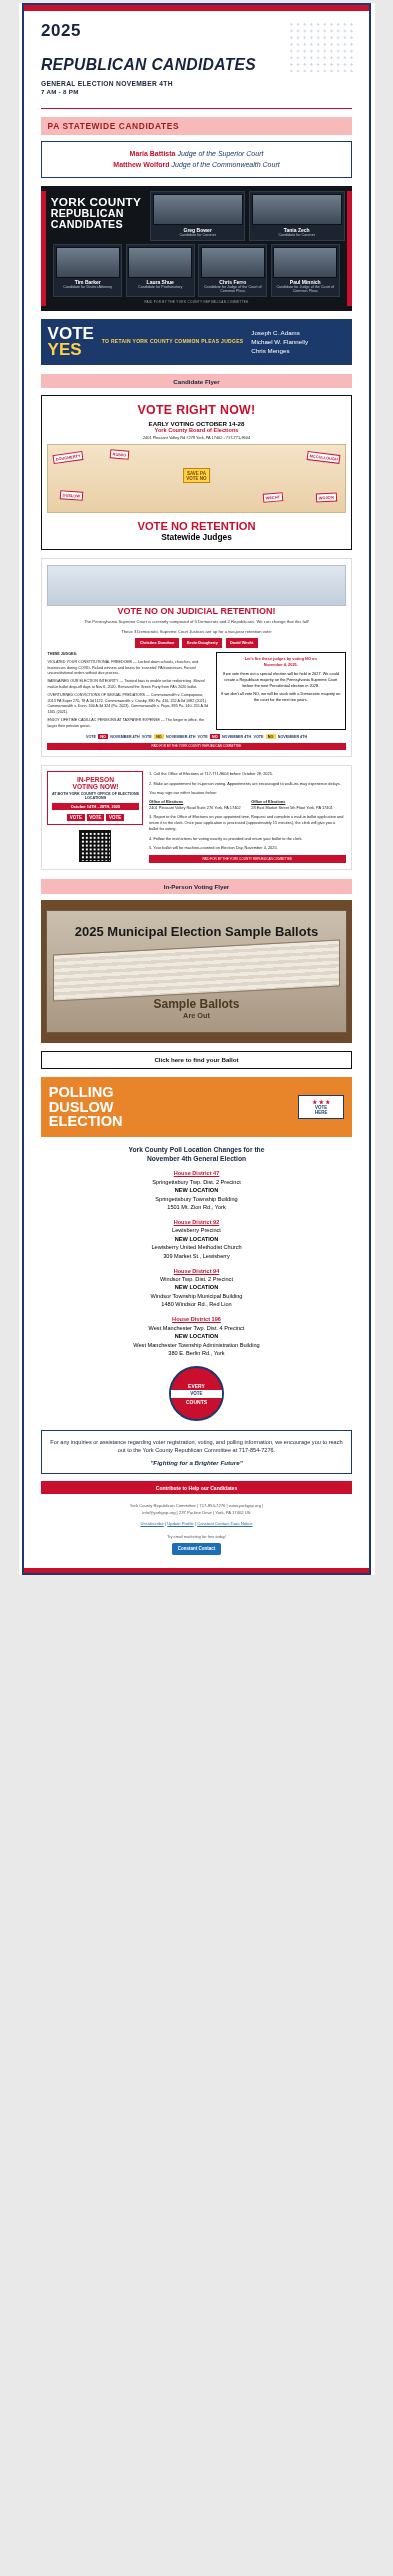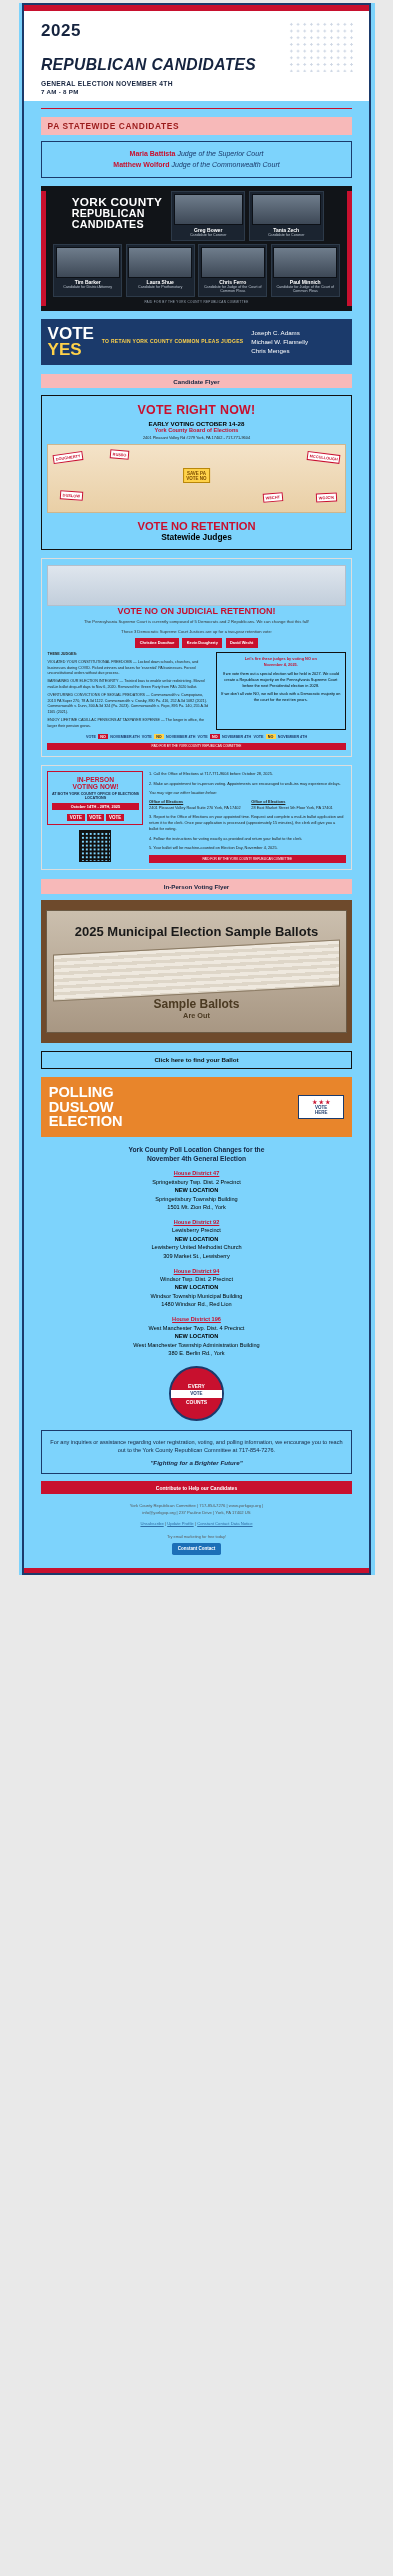--- a/index.html
+++ b/index.html
@@ -1,38 +1,38 @@
 <!DOCTYPE html>
 <html style="font-size:9px"><head>
 <meta charset="utf-8">
 <style>
   html,body{margin:0;padding:0;background:#e9e9e9;}
   body{font-family:"Liberation Sans",sans-serif;}
-  .page{width:356px;margin:0 auto;background:#7dd3fc;position:relative;}
+  .page{width:356px;margin:0 auto;background:#ffffff;position:relative;}
   .outer-frame{border:2.2px solid #1b3a6b;margin:3.4px;}
   .topbar{height:5.6px;background:#c8102e;}
   .hero{background:#ffffff;padding:10px 17px 5.6px 17px;position:relative;}
   .hero .dots{position:absolute;right:14.6px;top:10px;width:67px;height:51px;
     background-image:radial-gradient(#c9d3e2 1.1px, transparent 1.1px);
     background-size:6.7px 6.7px;opacity:.9;}
   .year{font-size:17px;font-weight:bold;color:#16243f;letter-spacing:0.6px;}
   .hero-title{font-size:15.7px;font-style:italic;font-weight:bold;color:#16243f;letter-spacing:0.3px;margin-top:15px;}
   .hero-sub{font-size:6.7px;font-weight:bold;color:#16243f;margin-top:5.6px;letter-spacing:0.3px;}
   .hero-sub2{font-size:6.2px;font-weight:bold;color:#16243f;margin-top:1.7px;letter-spacing:0.3px;}
   .rule{height:1.7px;background:#c8102e;margin:6.7px 17px 0 17px;}
   .sec-head{background:#f7b9b9;color:#9b1b1b;font-weight:bold;font-size:8.4px;
     letter-spacing:0.6px;padding:3.9px 6.7px;margin:7.9px 17px 0 17px;text-align:left;}
   .candbox{border:1.1px solid #1b3a6b;margin:5.6px 17px 0 17px;padding:5.6px 4.5px;text-align:center;}
   .candline{color:#c8102e;font-size:7px;font-weight:bold;margin:3.4px 0;}
   .candline .role{color:#1b3a6b;font-style:italic;font-weight:normal;}
 
   .poster{background:#111418;margin:7.9px 17px 0 17px;padding:5.6px;position:relative;}
   .poster .red-l,.poster .red-r{position:absolute;top:5.6px;bottom:5.6px;width:5.6px;background:#c8102e;}
   .poster .red-l{left:0;} .poster .red-r{right:0;}
-  .poster-inner{display:flex;gap:1px;padding:0 23px;}
+  .poster-inner{display:flex;gap:1px;padding:0 2px;}
   .poster-title{color:#fff;font-weight:bold;font-size:11.8px;line-height:1.05;letter-spacing:0.3px;
     width:96px;padding:4.5px 2.2px;}
   .poster-title .sm{font-size:10.7px;}
   .grid2{flex:1;display:grid;grid-template-columns:1fr 1fr;gap:3.4px;}
   .pcard{background:#1b2430;border:0.6px solid #2d3a49;padding:1.7px;text-align:center;}
   .pphoto{height:29px;background:linear-gradient(#6f7d8c,#3d4856);border:0.6px solid #0d1117;}
   .pname{color:#fff;font-size:5px;font-weight:bold;margin-top:1.7px;}
   .prole{color:#b9c3cf;font-size:3.7px;margin-bottom:1.1px;}
   .row6{display:grid;grid-template-columns:repeat(4,1fr);gap:3.4px;padding:3.4px 6.7px 0 6.7px;}
   .poster-foot{color:#9aa6b4;font-size:3.1px;text-align:center;padding:3.4px 0 1.1px 0;letter-spacing:0.3px;}

